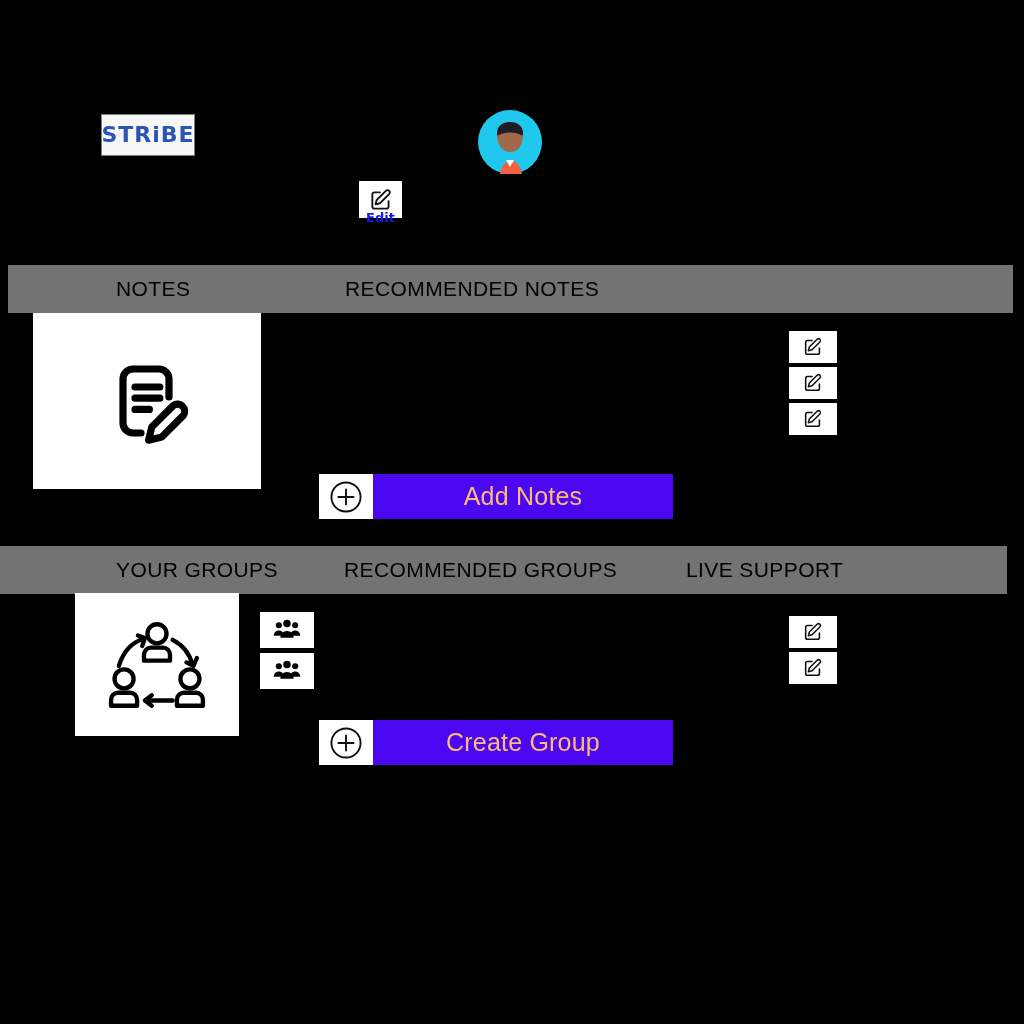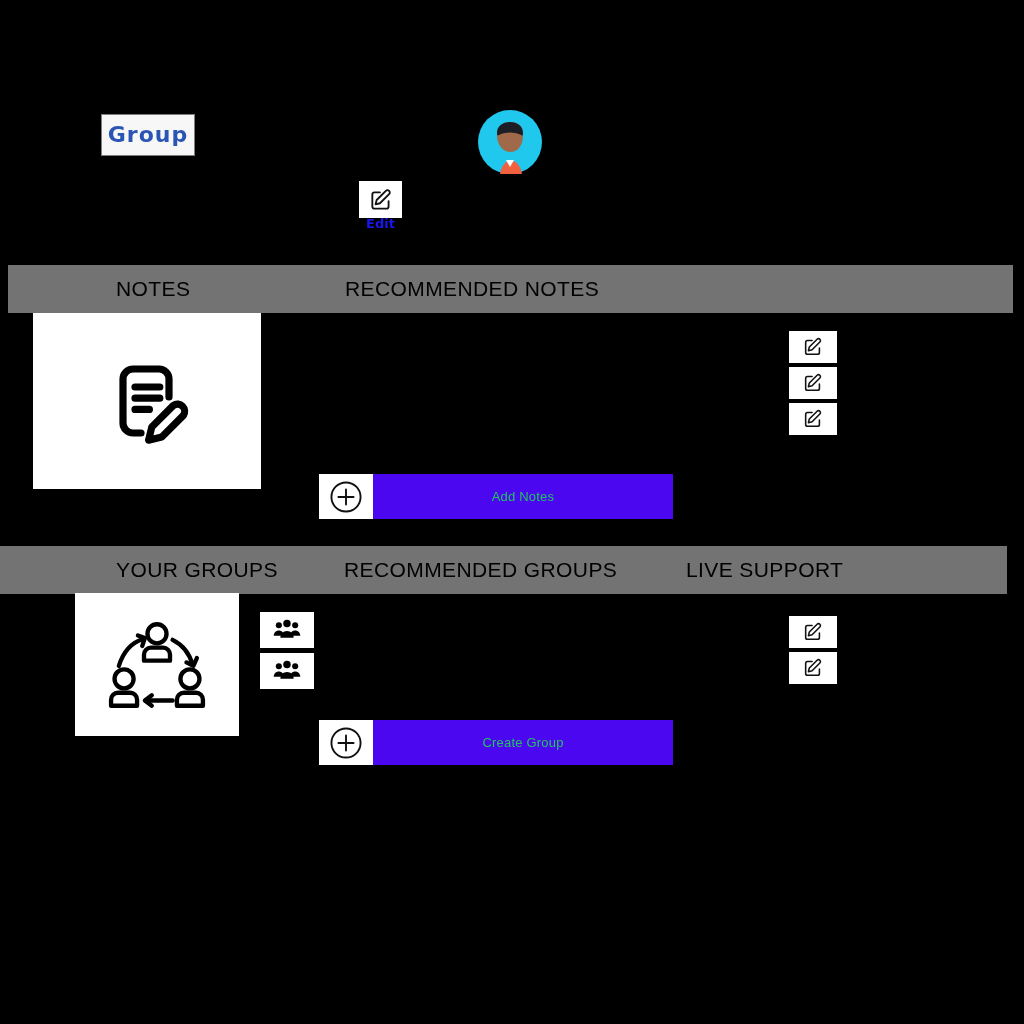--- a/index.html
+++ b/index.html
@@ -45,21 +45,21 @@
 
   #edit-tile {
     left: 359px; top: 181px;
     width: 43px; height: 37px;
     background: #ffffff;
     display: flex;
     align-items: center;
     justify-content: center;
   }
   #edit-label {
-    left: 359px; top: 216px;
+    left: 359px; top: 210px;
     width: 43px;
     text-align: center;
     font-size: 13px;
     font-weight: 700;
     color: #1717ee;
     font-family: "DejaVu Sans", sans-serif;
   }
 
   
   .section-bar {
@@ -128,39 +128,39 @@
   .plus-tile {
     width: 54px;
     background: #ffffff;
     display: flex;
     align-items: center;
     justify-content: center;
     flex: none;
   }
   .primary-button {
     background: #4a07f0;
-    color: #22c55e;
-    font-size: 13px;
+    color: #fdba74;
+    font-size: 25px;
     display: flex;
     align-items: center;
     justify-content: center;
     flex: 1 1 auto;
     letter-spacing: 0.2px;
     font-family: "Liberation Sans", sans-serif;
   }
   #add-notes-row  { left: 319px; top: 474px; width: 354px; }
   #create-group-row { left: 319px; top: 720px; width: 354px; }
 
   svg { display: block; }
 </style>
 </head>
 <body>
 
 <div class="abs" id="app-logo">
-  <span class="logo-text">Group</span>
+  <span class="logo-text">STRiBE</span>
 </div>
 
 <div class="abs" id="avatar">
   <svg width="64" height="64" viewBox="0 0 64 64">
     <circle cx="32" cy="32" r="32" fill="#1fc8ec"></circle>
     <path d="M32 12c-8 0-13 5.5-13 13.5S24 42 32 42s13-6.5 13-16.5S40 12 32 12z" fill="#a06a4a"></path>
     <path d="M19 23c0-7 5.5-11 13-11s13 4 13 11c0 1.5-.3 2.6-.8 2.6-1.2 0-3.8-3-12.2-3s-11 3-12.2 3c-.5 0-.8-1.1-.8-2.6z" fill="#1d1d26"></path>
     <path d="M22 64c1.5-9 6-13 10-13h2c4 0 8.5 4 10 13z" fill="#f2613f"></path>
     <path d="M28 50h8l-4 7z" fill="#ffffff"></path>
   </svg>

